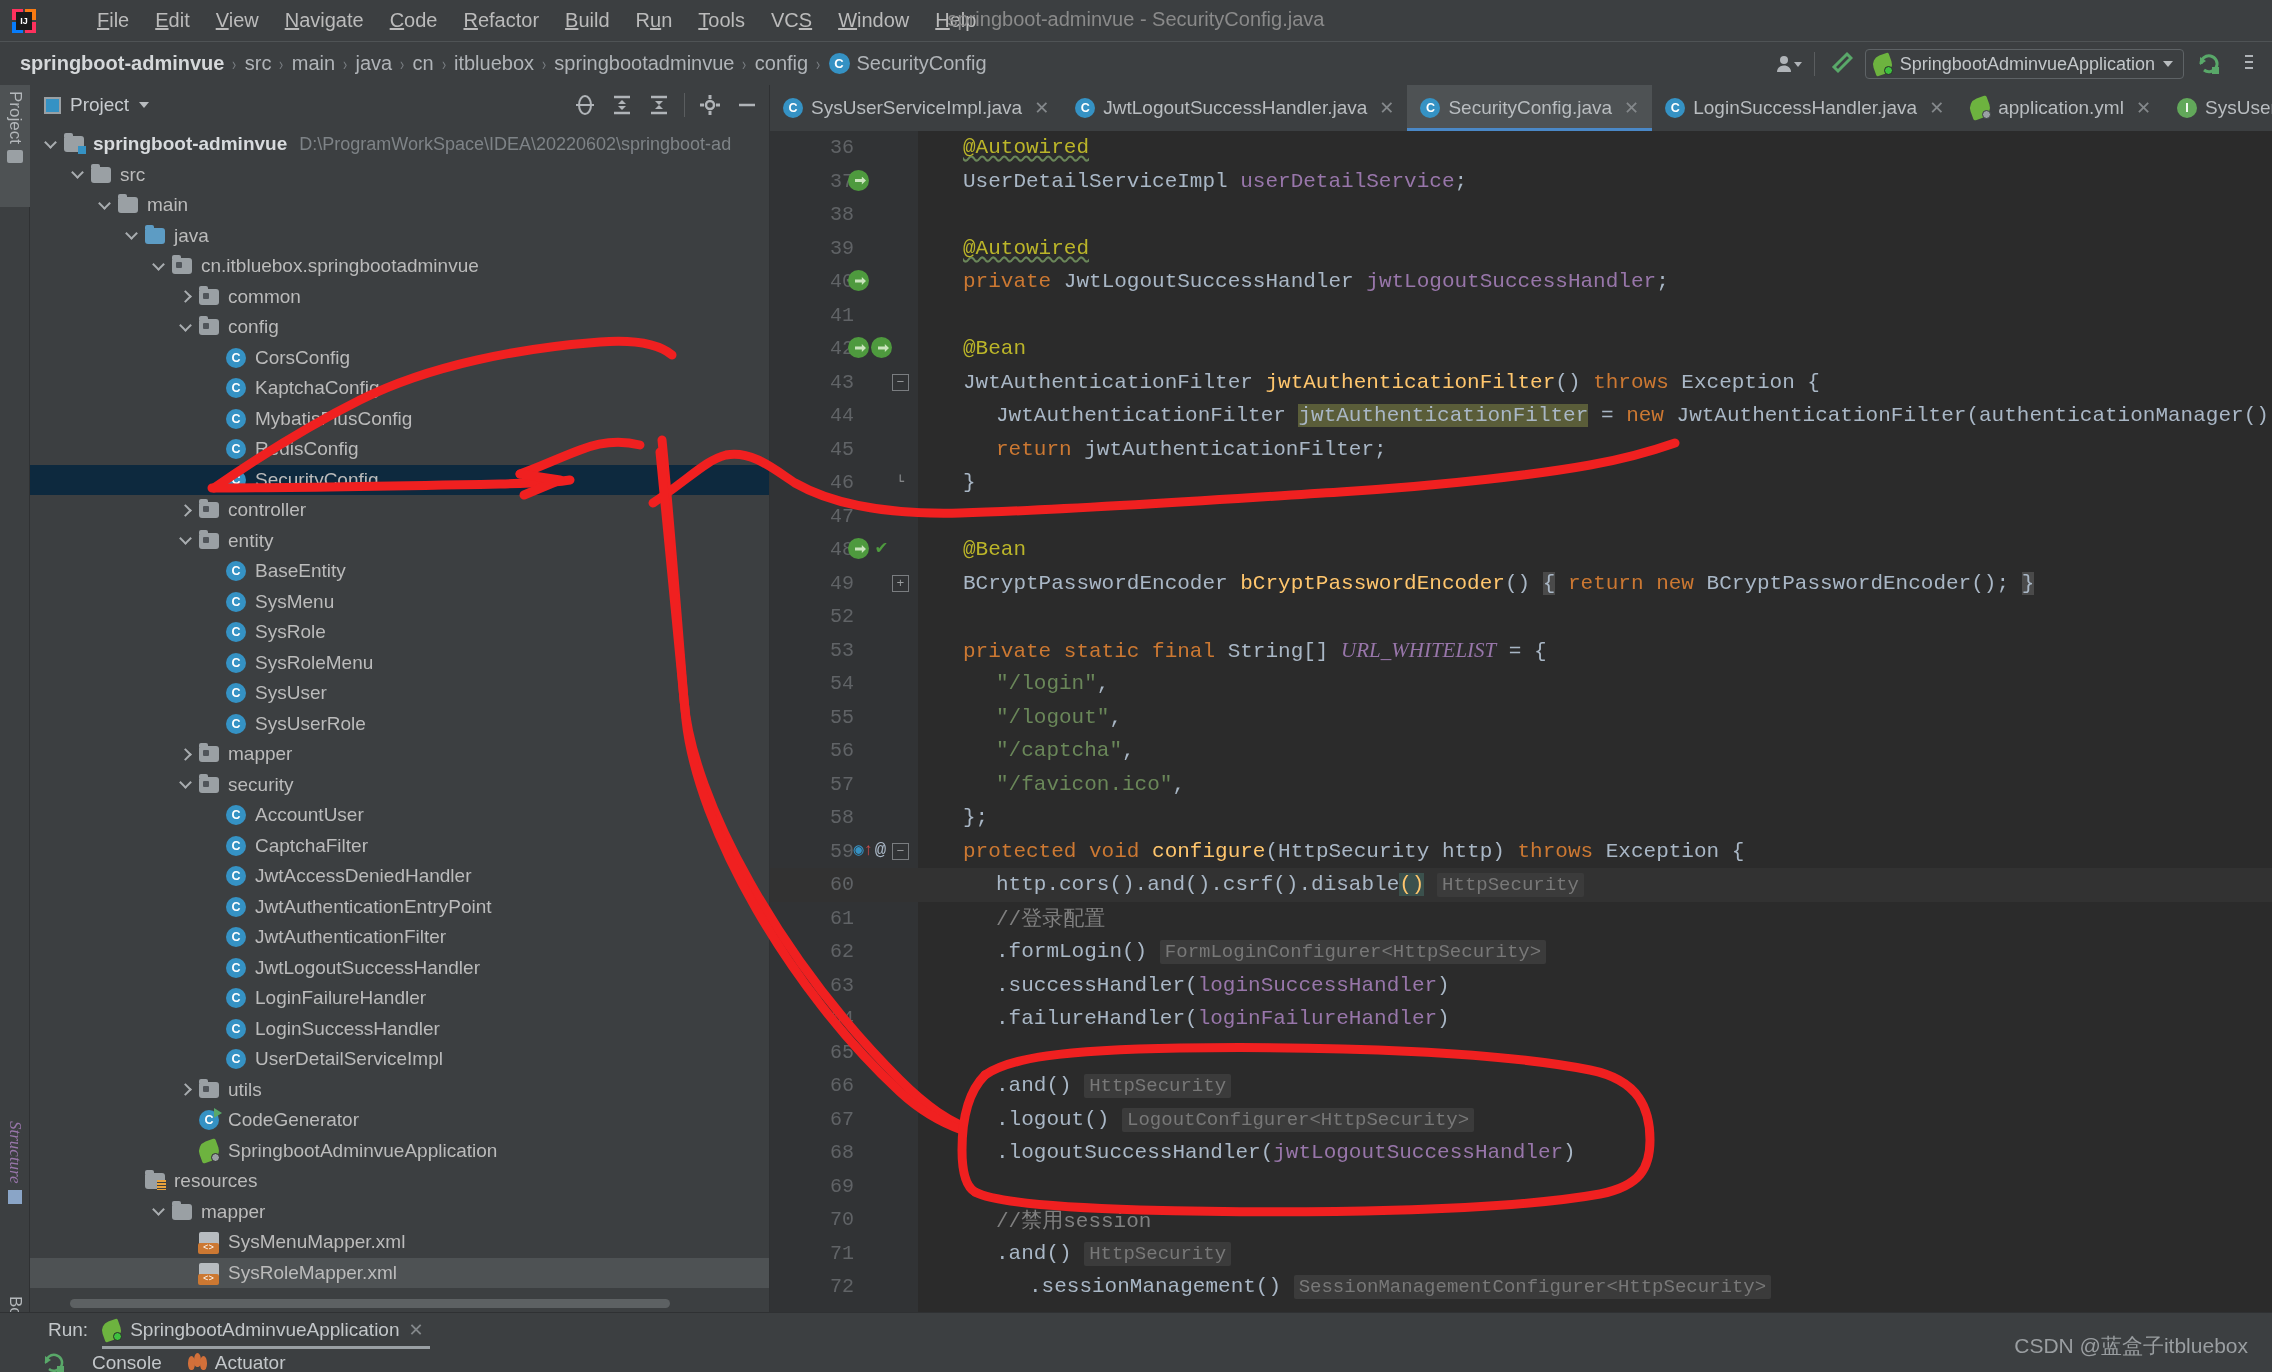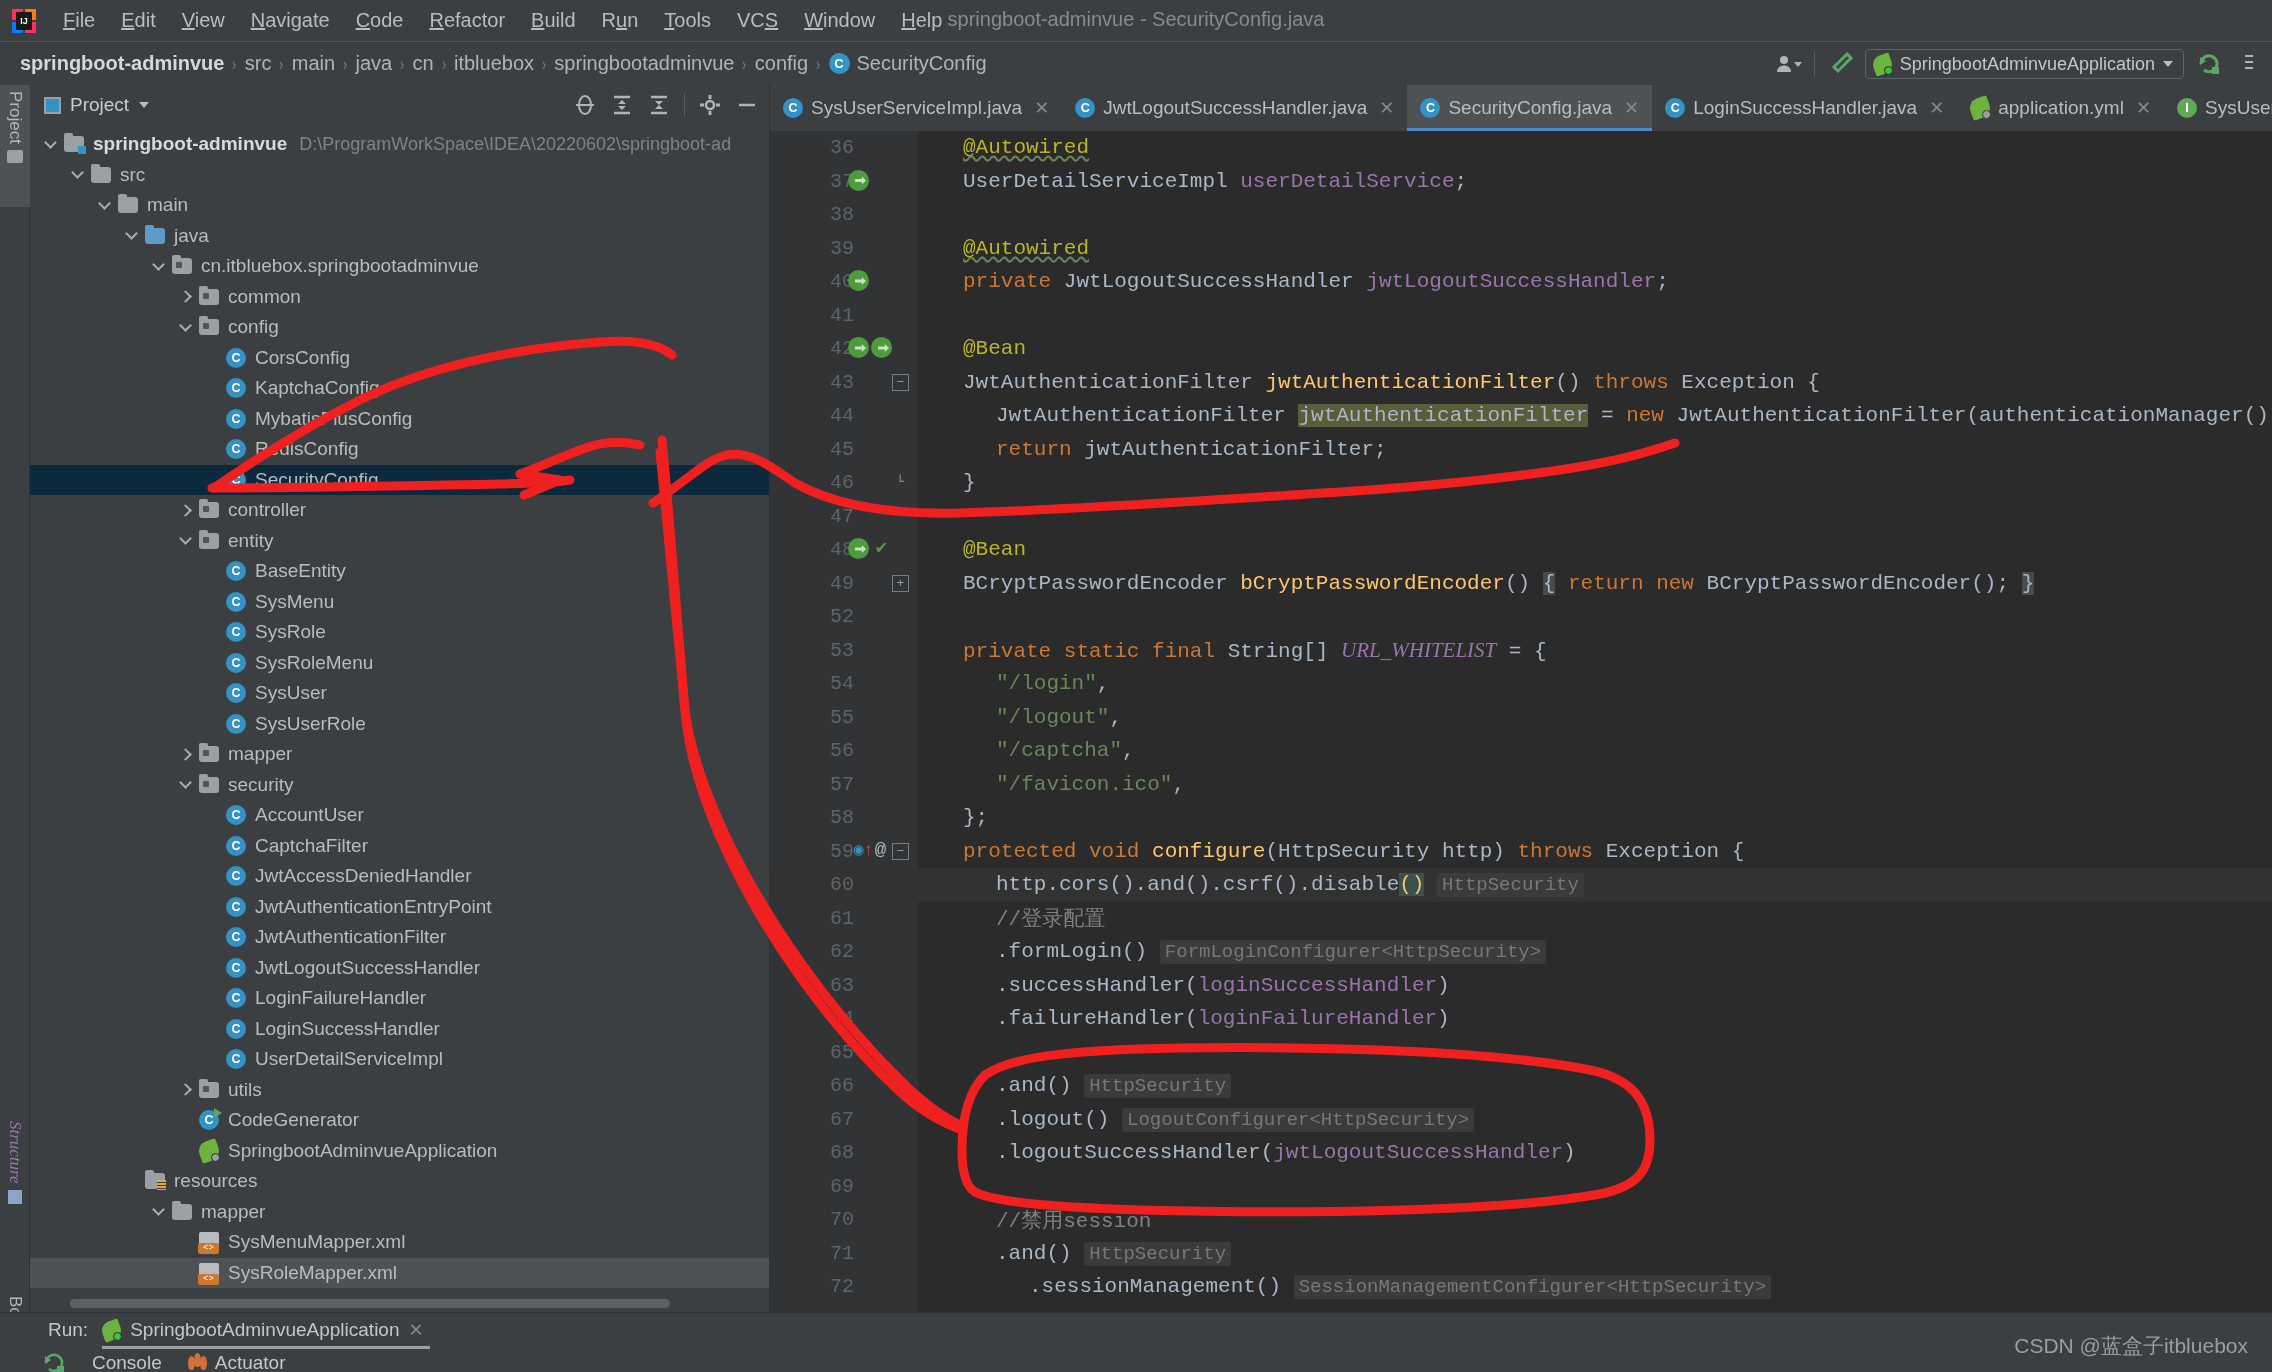--- a/index.html
+++ b/index.html
@@ -8,21 +8,21 @@
     background: #3c3f41;
     font-family: "Liberation Sans", sans-serif;
     overflow: hidden;
     color: #bbbbbb;
   }
   #app { position: relative; width: 2272px; height: 1372px; }
 
   
   .titlebar {
     position: absolute; top: 0; left: 0; width: 2272px; height: 41px;
-    background: #3c3f41; display: flex; align-items: center;
+    background: #3c3f41; display: flex; align-items: center; gap: 34px;
   }
   .ij-logo {
     width: 24px; height: 24px; margin-left: 12px; margin-right: 14px;
     position: relative; flex: none;
   }
   .ij-logo .q { position: absolute; width: 11px; height: 11px; }
   .ij-logo .q1 { left: 0; top: 0; background: #fe315d; }
   .ij-logo .q2 { right: 0; top: 0; background: #f97a12; }
   .ij-logo .q3 { left: 0; bottom: 0; background: #087cfa; }
   .ij-logo .q4 { right: 0; bottom: 0; background: #fe315d; }

